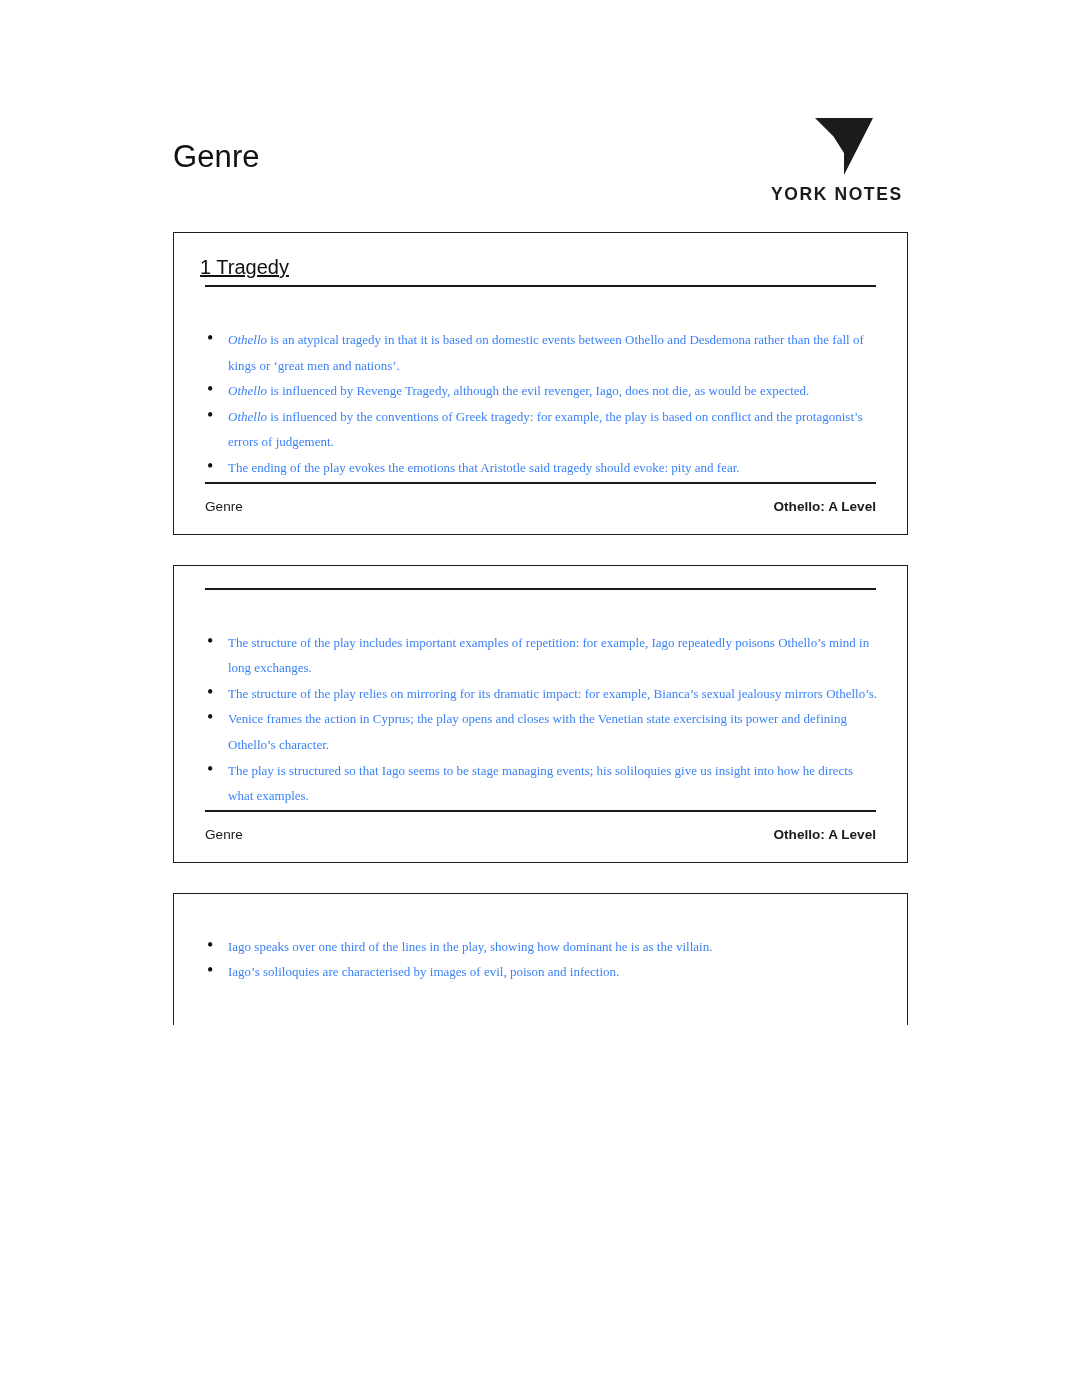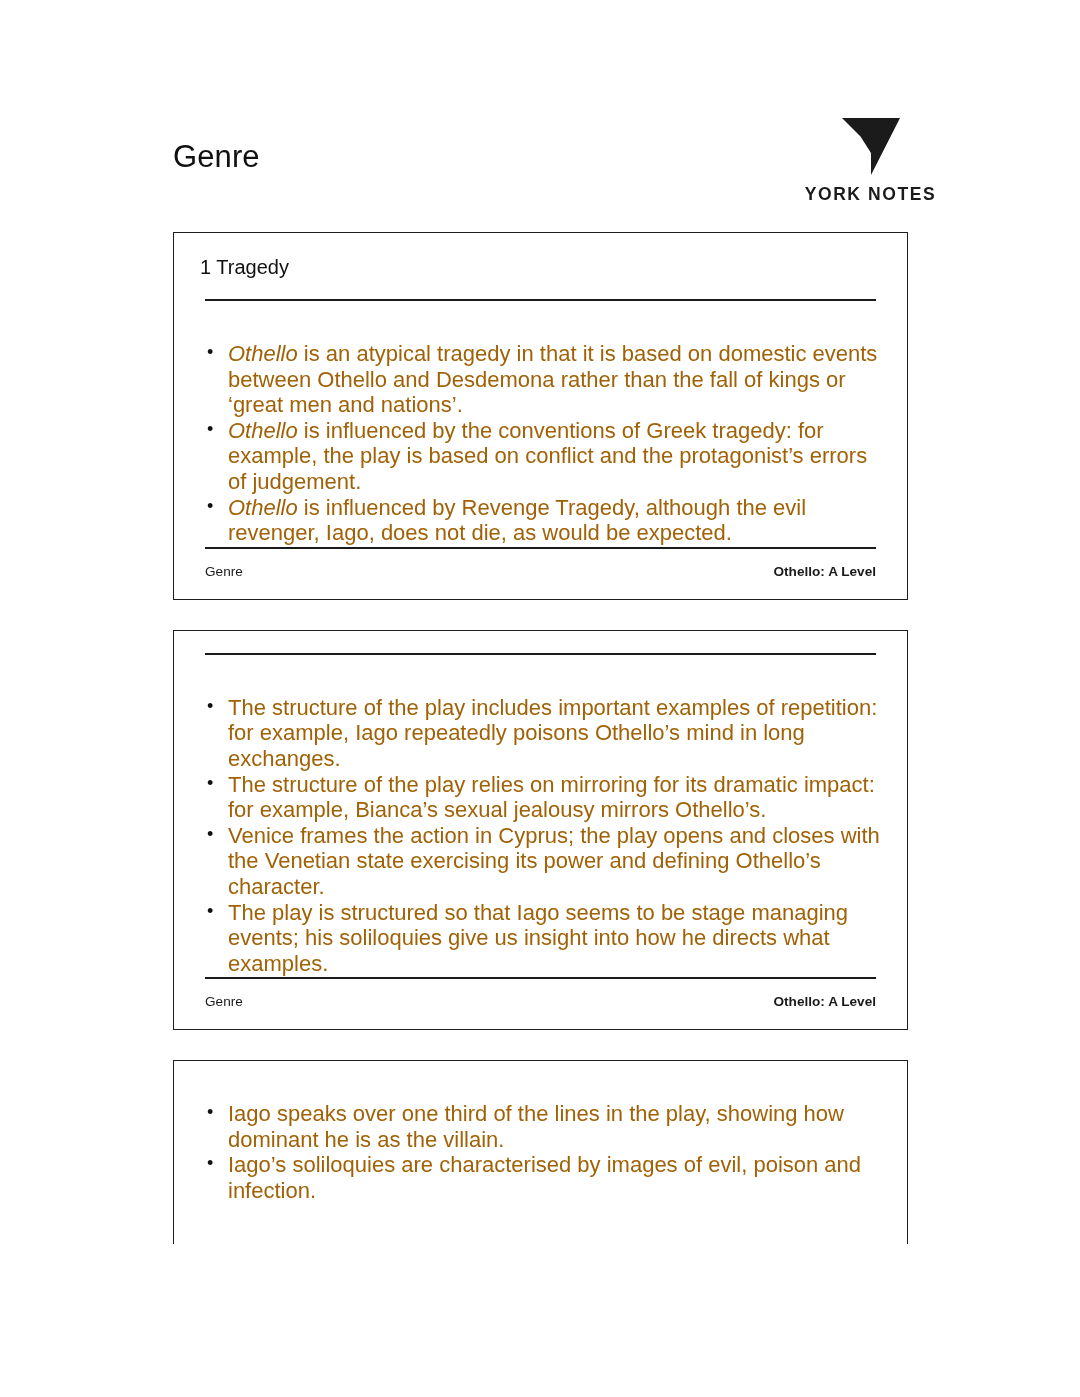--- a/index.html
+++ b/index.html
@@ -37,24 +37,23 @@
     top: 140px;
     font-size: 31px;
     font-weight: 400;
     letter-spacing: 0.1px;
     color: #111111;
     line-height: 1.1;
   }
 
   .brand-logo {
     position: absolute;
-    left: 798px;
+    left: 771px;
     top: 116px;
     width: 145px;
-    text-align: center;
   }
   .brand-mark {
     display: block;
     margin: 0 auto 8px auto;
     width: 62px;
     height: 60px;
   }
   .brand-wordmark {
     display: block;
     font-size: 17.5px;
@@ -82,42 +81,44 @@
   .card:last-child { margin-bottom: 0; }
 
   .card-header {
     padding: 22px 26px 0 26px;
   }
   .card-title {
     font-size: 20px;
     font-weight: 400;
     color: #111111;
     line-height: 1.25;
-    padding-bottom: 19px;
+    padding-bottom: 5px;
+    text-decoration: underline;
   }
   .card-header-rule {
     height: 0;
     border-top: 2.2px solid #1a1a1a;
     margin: 0 5px 0 5px;
   }
 
   .card-body {
     padding: 40px 26px 0 26px;
   }
   .bullets {
     list-style: none;
     margin: 0;
     padding: 0;
   }
   .bullets li {
     position: relative;
     padding-left: 28px;
-    font-size: 22px;
+    font-size: 13px;
     line-height: 25.6px;
-    color: #a16207;
+    color: #3b82f6;
+    font-family: Liberation Serif, serif;
   }
   .bullets li::before {
     content: "\2022";
     position: absolute;
     left: 7px;
     top: -1px;
     font-size: 18px;
     line-height: 25.6px;
     color: #111111;
   }
@@ -168,22 +169,23 @@
 
   <div class="cards">
       <div class="card">
         <div class="card-header">
           <div class="card-title">1 Tragedy</div>
           <div class="card-header-rule"></div>
         </div>
         <div class="card-body">
           <ul class="bullets">
             <li><i>Othello</i><span> is an atypical tragedy in that it is based on domestic events between Othello and Desdemona rather than the fall of kings or ‘great men and nations’.</span></li>
+            <li><i>Othello</i><span> is influenced by Revenge Tragedy, although the evil revenger, Iago, does not die, as would be expected.</span></li>
             <li><i>Othello</i><span> is influenced by the conventions of Greek tragedy: for example, the play is based on conflict and the protagonist’s errors of judgement.</span></li>
-            <li><i>Othello</i><span> is influenced by Revenge Tragedy, although the evil revenger, Iago, does not die, as would be expected.</span></li>
+            <li><span>The ending of the play evokes the emotions that Aristotle said tragedy should evoke: pity and fear.</span></li>
           </ul>
         </div>
         <div class="card-footer-rule"></div>
         <div class="card-footer">
           <span class="footer-left">Genre</span>
           <span class="footer-right">Othello: A Level</span>
         </div>
       </div>
       <div class="card">
         <div class="card-header">

